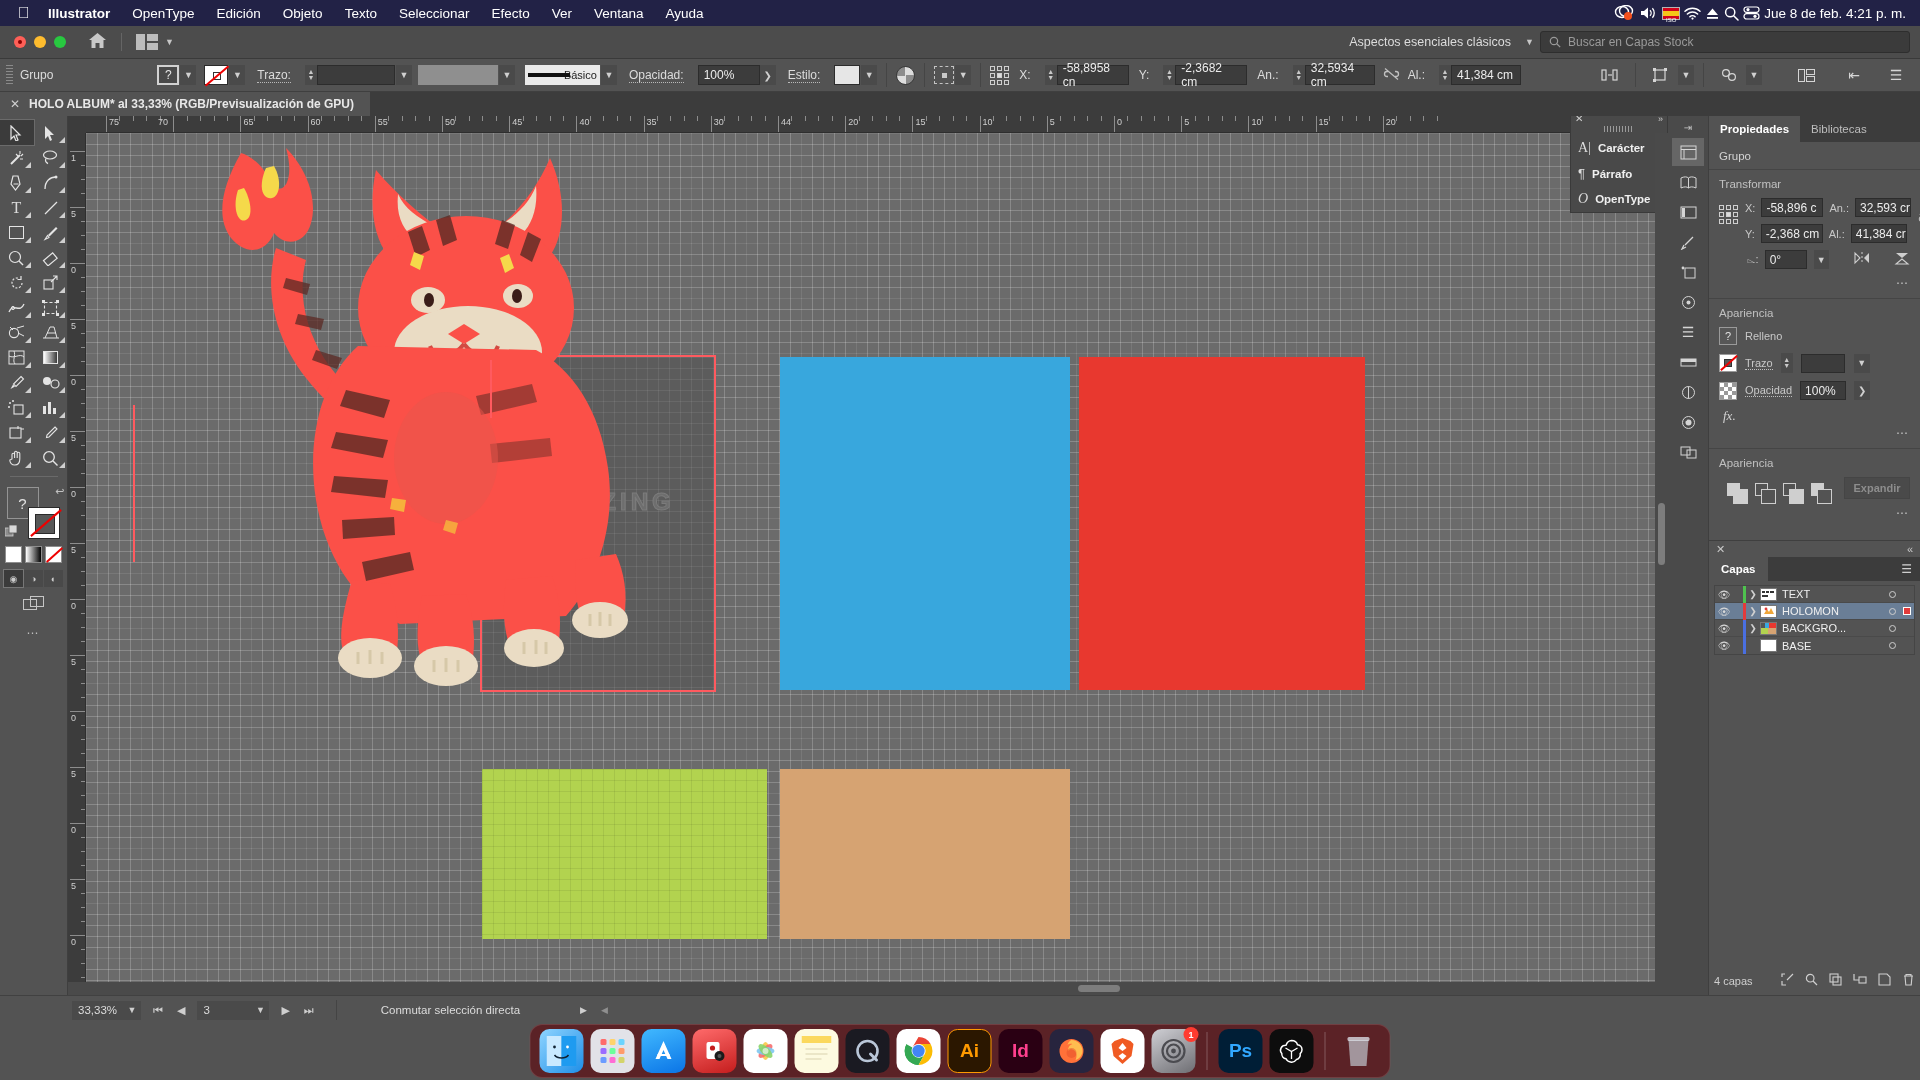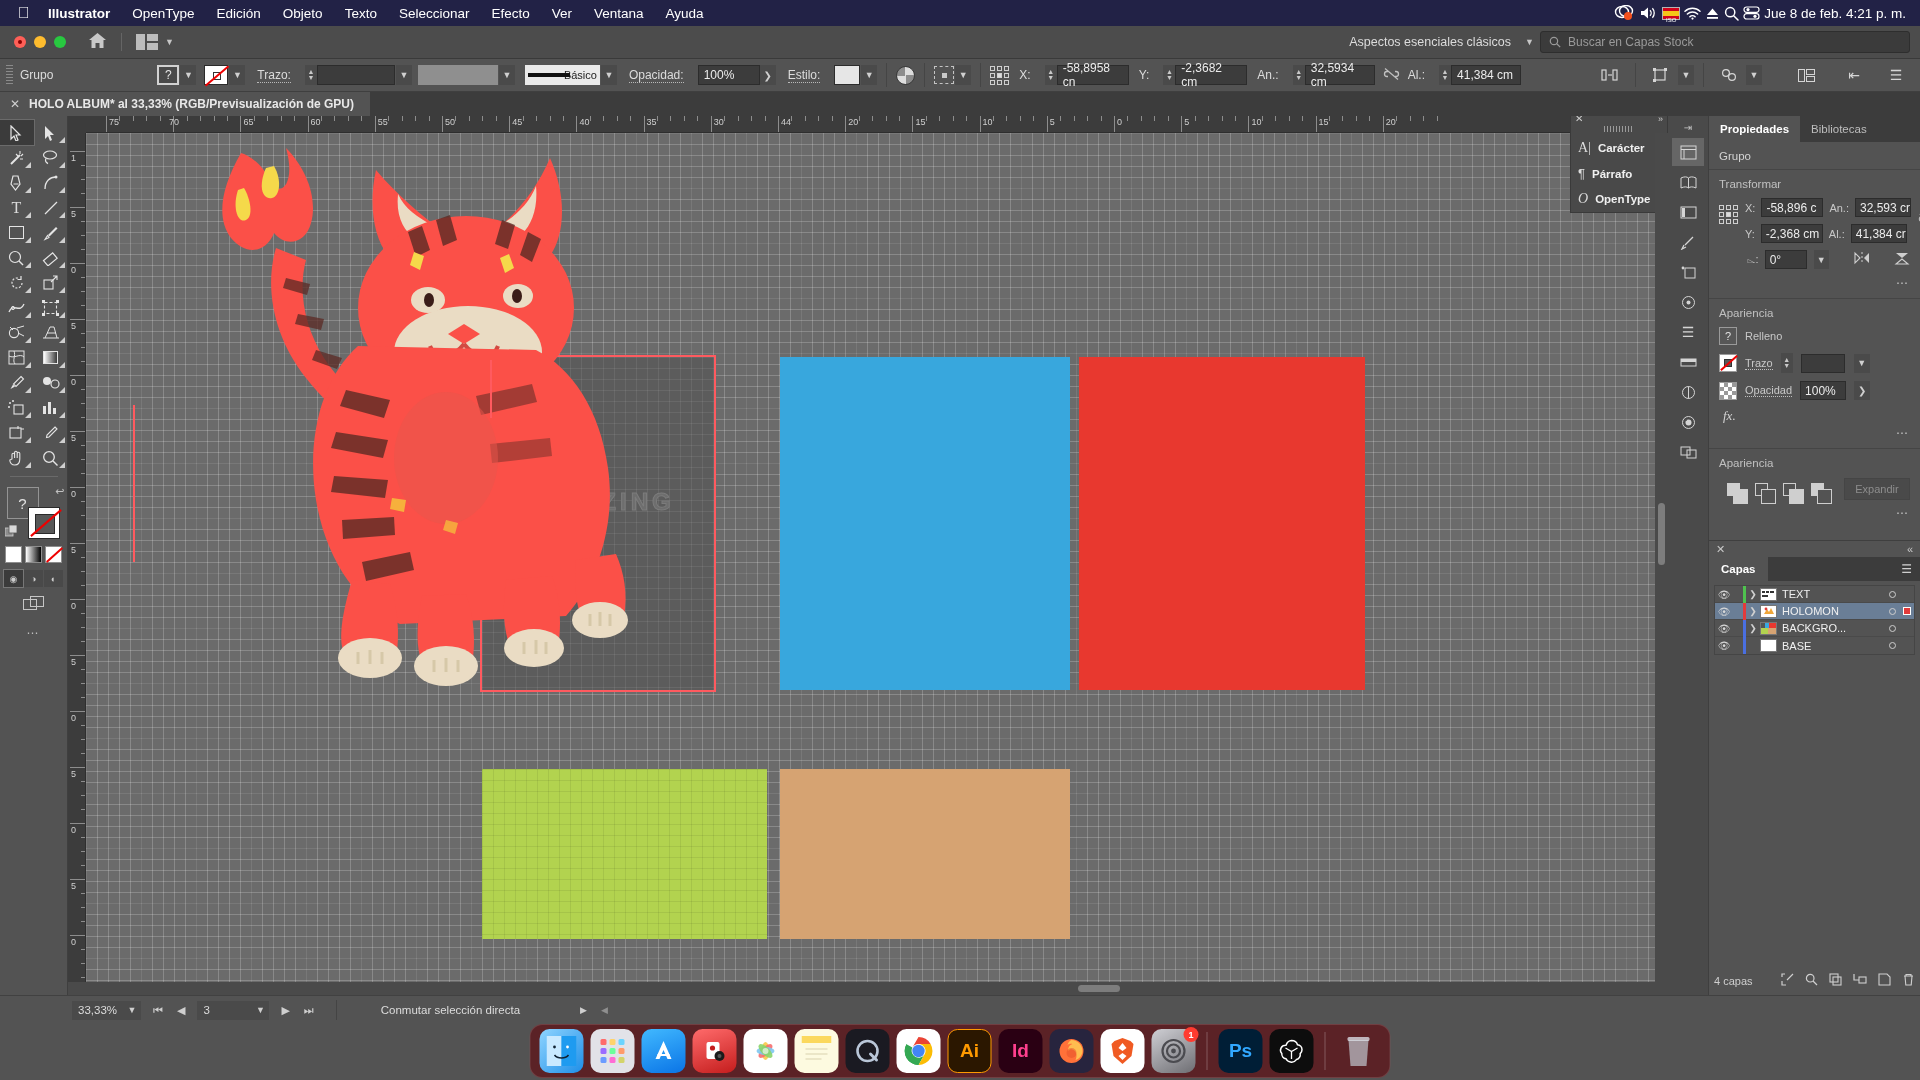--- a/index.html
+++ b/index.html
@@ -692,21 +692,21 @@
   <div class="canvaswrap">
     <div class="ruler-corner"></div>
     <div class="ruler-h" id="rulerH">
         <div class="rtickM" style="left: 20px;"></div>
         <div class="rlabel" style="left: 20px;">75</div>
         <div class="rtick" style="left: 33.44px;"></div>
         <div class="rtick" style="left: 46.88px;"></div>
         <div class="rtick" style="left: 60.32px;"></div>
         <div class="rtick" style="left: 73.76px;"></div>
         <div class="rtickM" style="left: 87.2px;"></div>
-        <div class="rlabel" style="left: 80px;">70</div>
+        <div class="rlabel" style="left: 69px;">70</div>
         <div class="rtick" style="left: 100.64px;"></div>
         <div class="rtick" style="left: 114.08px;"></div>
         <div class="rtick" style="left: 127.52px;"></div>
         <div class="rtick" style="left: 140.96px;"></div>
         <div class="rtickM" style="left: 154.4px;"></div>
         <div class="rlabel" style="left: 154.4px;">65</div>
         <div class="rtick" style="left: 167.84px;"></div>
         <div class="rtick" style="left: 181.28px;"></div>
         <div class="rtick" style="left: 194.72px;"></div>
         <div class="rtick" style="left: 208.16px;"></div>
@@ -1165,21 +1165,21 @@
         <span class="plbl underl">Opacidad</span>
         <span class="pfield" style="width:46px;">100%</span>
         <span class="arrow-btn" style="height:19px;">❯</span>
       </div>
       <div style="font-family:'Liberation Serif',serif;font-style:italic;font-size:13px;color:#d3d3d3;margin:3px 0 2px 4px;">fx.</div>
       <div class="ellipsis">⋯</div>
     </div>
 
     <div class="psection" style="border-bottom:none;">
       <div class="pheading">Apariencia</div>
-      <div style="display:flex;align-items:center;">
+      <div style="display:flex;align-items:flex-start;font-weight:bold;">
         <span class="pfbtn">
             <span class="pfsq filled filled2"></span>
           </span>
         <span class="pfbtn">
             <span class="pfsq"></span>
           </span>
         <span class="pfbtn">
             <span class="pfsq filled"></span>
           </span>
         <span class="pfbtn">

